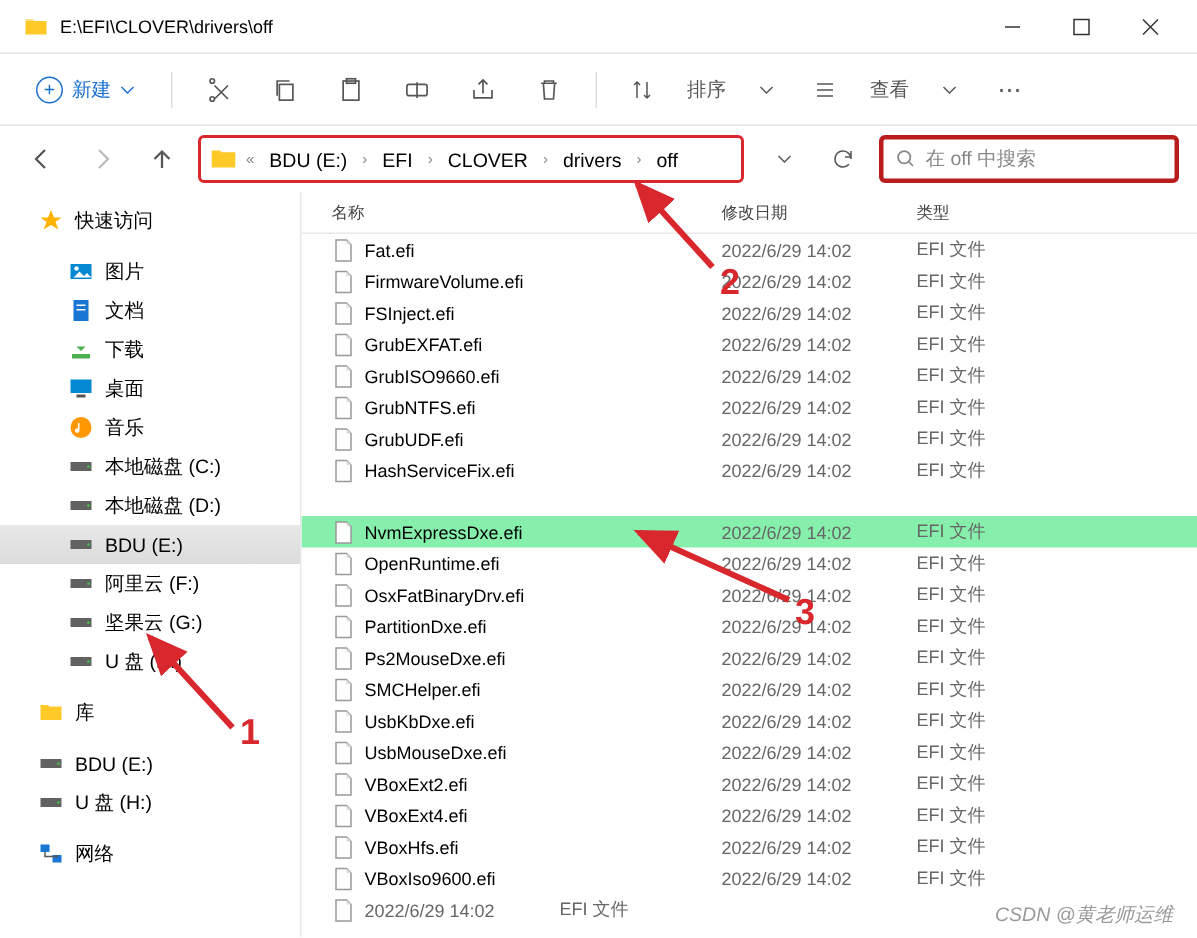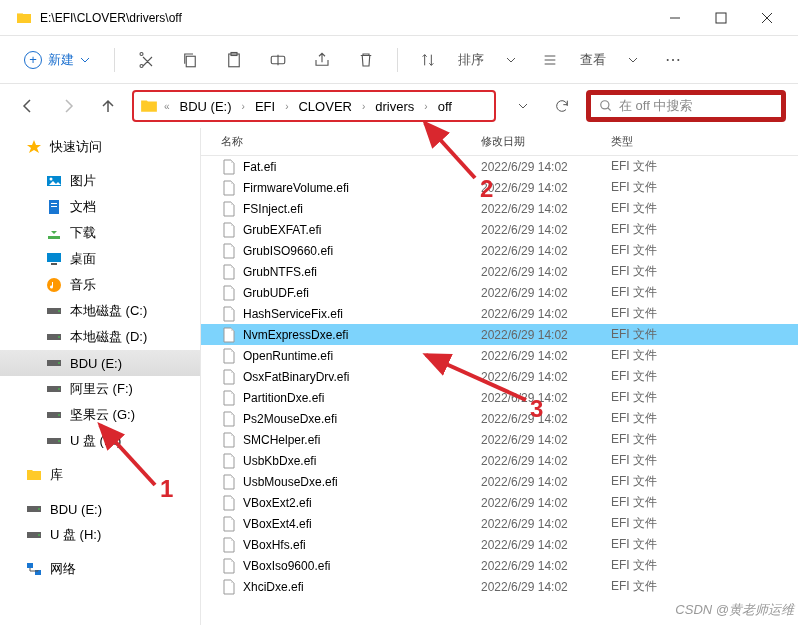--- a/index.html
+++ b/index.html
@@ -20,45 +20,45 @@
 
 .navbar { display: flex; align-items: center; height: 44px; padding: 0 12px; gap: 8px; }
 .navarrow { width: 32px; height: 32px; display: flex; align-items: center; justify-content: center; color: #555; }
 .navarrow.disabled { color: #bbb; }
 .breadcrumb-box { flex: 1; display: flex; align-items: center; height: 32px; border: 2px solid #d9272e; border-radius: 4px; padding: 0 6px; gap: 2px; }
 .bcfolder { width: 18px; height: 18px; }
 .bcsep { color: #888; font-size: 10px; padding: 0 4px; }
 .bcitem { font-size: 13px; padding: 2px 4px; }
 .bcdrop { width: 30px; height: 30px; display: flex; align-items: center; justify-content: center; color: #555; margin-left: 4px; }
 .refresh { width: 32px; height: 32px; display: flex; align-items: center; justify-content: center; color: #555; }
-.searchbox { width: 200px; height: 32px; border: 5px solid #b91c1c; border-radius: 4px; display: flex; align-items: center; padding: 0 8px; gap: 6px; font-size: 13px; color: #888; }
+.searchbox { width: 200px; height: 32px; border: 3px solid #b91c1c; border-radius: 4px; display: flex; align-items: center; padding: 0 8px; gap: 6px; font-size: 13px; color: #888; }
 
 .main { display: flex; height: calc(625px - 36px - 48px - 44px); }
 
 .sidebar { width: 201px; border-right: 1px solid #e8e8e8; overflow-y: auto; padding: 6px 0; }
 .sidegroup { margin-bottom: 8px; }
 .sideitem { display: flex; align-items: center; height: 26px; padding: 0 12px 0 26px; gap: 8px; font-size: 13px; cursor: default; position: relative; }
 .sideitem.lv2 { padding-left: 46px; }
 .sideitem.sel { background: linear-gradient(#e8e8e8,#dcdcdc); }
 .sideitem .sicon { width: 16px; height: 16px; flex-shrink: 0; }
 
 .filepane { flex: 1; overflow: auto; position: relative; }
 .colheaders { display: flex; height: 28px; border-bottom: 1px solid #e8e8e8; font-size: 11px; color: #444; align-items: center; padding-left: 20px; }
 .col-name { width: 260px; }
 .col-date { width: 130px; }
 .col-type { width: 100px; }
 .filelist { }
 .filerow { display: flex; align-items: center; height: 21px; font-size: 12px; padding-left: 20px; }
-.filerow.sel { background: #7dd3fc; }
+.filerow.sel { background: #86efac; margin-top: 20px; }
 .filerow .ficon { width: 16px; height: 16px; margin-right: 6px; }
 .filerow .fname { width: 238px; }
 .filerow .fdate { width: 130px; color: #666; }
 .filerow .ftype { width: 100px; color: #666; }
 
-.watermark { position: absolute; right: 4px; bottom: 6px; font-size: 13px; color: #999; font-style: italic; }
+.watermark { position: absolute; right: 16px; bottom: 6px; font-size: 13px; color: #999; font-style: italic; }
 
 .arrow-red { position: absolute; pointer-events: none; }
 .annot-num { position: absolute; color: #d9272e; font-weight: bold; font-size: 24px; font-family: Arial; }
 
 svg { display: block; }
 </style>
 </head>
 <body>
 
 <div class="titlebar">
@@ -592,21 +592,20 @@
           <span class="fdate">2022/6/29 14:02</span>
           <span class="ftype">EFI 文件</span>
         </div>
         <div class="filerow">
           <span class="ficon">
             <svg viewBox="0 0 16 16">
               <path fill="#fff" stroke="#999" d="M3 1h7l3 3v11H3z"></path>
               <path fill="#ddd" d="M10 1v3h3z"></path>
             </svg>
           </span>
-          <span class="fname">XhciDxe.efi</span>
           <span class="fdate">2022/6/29 14:02</span>
           <span class="ftype">EFI 文件</span>
         </div>
       </div>
   </div>
 </div>
 
 <div class="watermark">CSDN @黄老师运维</div>
 
 <svg class="arrow-red" style="left:85px; top:415px;" width="100" height="80">

